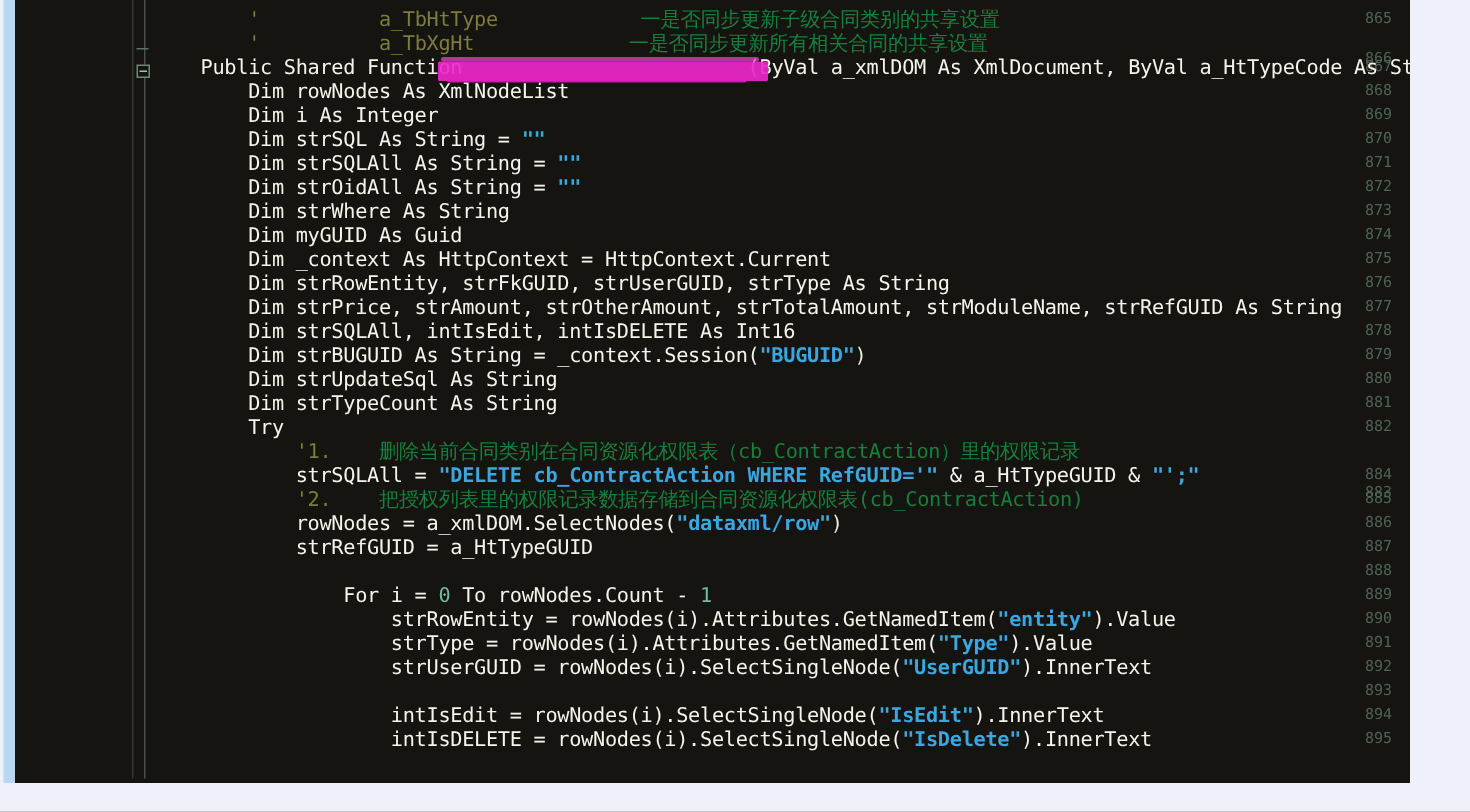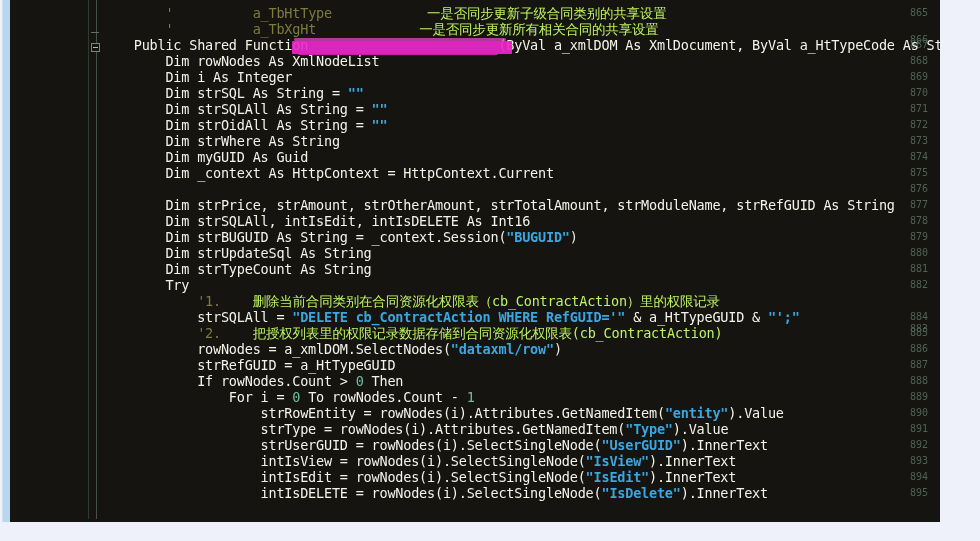--- a/index.html
+++ b/index.html
@@ -103,21 +103,21 @@
     color: #f2f2e8;
     letter-spacing: -0.2px;
   }
 
   
   .kw   { color: #f4f4ea; }
   .id   { color: #f4f4ea; }
   .num  { color: #6fbf9f; }
   .str  { color: #3ba7e0; font-weight: bold; }
   .cmt  { color: #7d7c3c; }
-  .cmtcn{ color: #bef264; }
+  .cmtcn{ color: #15803d; }
   .op   { color: #e9e9df; }
 
   
   #collapse-box {
     position: absolute;
     left: 81px;
     top: 43px;
     width: 9px;
     height: 9px;
     border: 1px solid #6f8a78;
@@ -240,37 +240,36 @@
         <div class="cl" style="top: 21px;"><span class="op">        </span><span class="cmt">'</span><span class="cmt">          a_TbXgHt             </span><span class="cmtcn">一是否同步更新所有相关合同的共享设置</span></div>
         <div class="cl" style="top: 37px;"><span class="kw">    Public Shared Function </span><span class="id">                       </span><span class="id">(ByVal a_xmlDOM As XmlDocument, ByVal a_HtTypeCode As St</span></div>
         <div class="cl" style="top: 53px;"><span class="kw">        Dim rowNodes As XmlNodeList</span></div>
         <div class="cl" style="top: 69px;"><span class="kw">        Dim i As Integer</span></div>
         <div class="cl" style="top: 85px;"><span class="kw">        Dim strSQL As String = </span><span class="str">""</span></div>
         <div class="cl" style="top: 101px;"><span class="kw">        Dim strSQLAll As String = </span><span class="str">""</span></div>
         <div class="cl" style="top: 117px;"><span class="kw">        Dim strOidAll As String = </span><span class="str">""</span></div>
         <div class="cl" style="top: 133px;"><span class="kw">        Dim strWhere As String</span></div>
         <div class="cl" style="top: 149px;"><span class="kw">        Dim myGUID As Guid</span></div>
         <div class="cl" style="top: 165px;"><span class="kw">        Dim _context As HttpContext = HttpContext.Current</span></div>
+        <div class="cl" style="top: 181px;"><span class="kw">        Dim strRowEntity, strFkGUID, strUserGUID, strType As String</span></div>
         <div class="cl" style="top: 197px;"><span class="kw">        Dim strPrice, strAmount, strOtherAmount, strTotalAmount, strModuleName, strRefGUID As String</span></div>
         <div class="cl" style="top: 213px;"><span class="kw">        Dim strSQLAll, intIsEdit, intIsDELETE As Int16</span></div>
         <div class="cl" style="top: 229px;"><span class="kw">        Dim strBUGUID As String = _context.Session(</span><span class="str">"BUGUID"</span><span class="op">)</span></div>
         <div class="cl" style="top: 245px;"><span class="kw">        Dim strUpdateSql As String</span></div>
         <div class="cl" style="top: 261px;"><span class="kw">        Dim strTypeCount As String</span></div>
         <div class="cl" style="top: 277px;"><span class="kw">        Try</span></div>
         <div class="cl" style="top: 293px;"><span class="op">            </span><span class="cmt">'1.    </span><span class="cmtcn">删除当前合同类别在合同资源化权限表（cb_ContractAction）里的权限记录</span></div>
         <div class="cl" style="top: 309px;"><span class="kw">            strSQLAll = </span><span class="str">"DELETE cb_ContractAction WHERE RefGUID='"</span><span class="kw"> &amp; a_HtTypeGUID &amp; </span><span class="str">"';"</span></div>
         <div class="cl" style="top: 325px;"><span class="op">            </span><span class="cmt">'2.    </span><span class="cmtcn">把授权列表里的权限记录数据存储到合同资源化权限表(cb_ContractAction)</span></div>
         <div class="cl" style="top: 341px;"><span class="kw">            rowNodes = a_xmlDOM.SelectNodes(</span><span class="str">"dataxml/row"</span><span class="op">)</span></div>
         <div class="cl" style="top: 357px;"><span class="kw">            strRefGUID = a_HtTypeGUID</span></div>
-        <div class="cl" style="top: 373px;"><span class="kw">            If rowNodes.Count &gt; </span><span class="num">0</span><span class="kw"> Then</span></div>
         <div class="cl" style="top: 389px;"><span class="kw">                For i = </span><span class="num">0</span><span class="kw"> To rowNodes.Count - </span><span class="num">1</span></div>
         <div class="cl" style="top: 405px;"><span class="kw">                    strRowEntity = rowNodes(i).Attributes.GetNamedItem(</span><span class="str">"entity"</span><span class="kw">).Value</span></div>
         <div class="cl" style="top: 421px;"><span class="kw">                    strType = rowNodes(i).Attributes.GetNamedItem(</span><span class="str">"Type"</span><span class="kw">).Value</span></div>
         <div class="cl" style="top: 437px;"><span class="kw">                    strUserGUID = rowNodes(i).SelectSingleNode(</span><span class="str">"UserGUID"</span><span class="kw">).InnerText</span></div>
-        <div class="cl" style="top: 453px;"><span class="kw">                    intIsView = rowNodes(i).SelectSingleNode(</span><span class="str">"IsView"</span><span class="kw">).InnerText</span></div>
         <div class="cl" style="top: 469px;"><span class="kw">                    intIsEdit = rowNodes(i).SelectSingleNode(</span><span class="str">"IsEdit"</span><span class="kw">).InnerText</span></div>
         <div class="cl" style="top: 485px;"><span class="kw">                    intIsDELETE = rowNodes(i).SelectSingleNode(</span><span class="str">"IsDelete"</span><span class="kw">).InnerText</span></div>
       </div>
 
     <div id="redaction"></div>
     <div id="redaction-tail2"></div>
     <div id="redaction-tail"></div>
 
     <div id="bottom-cut"></div>
   </div>

